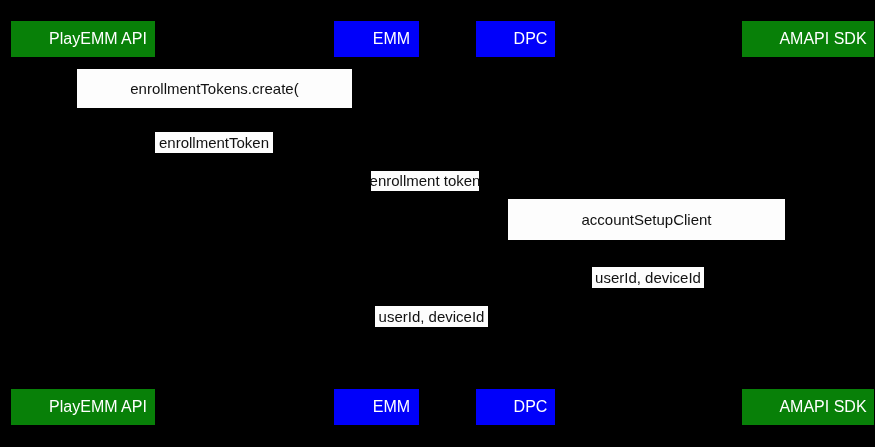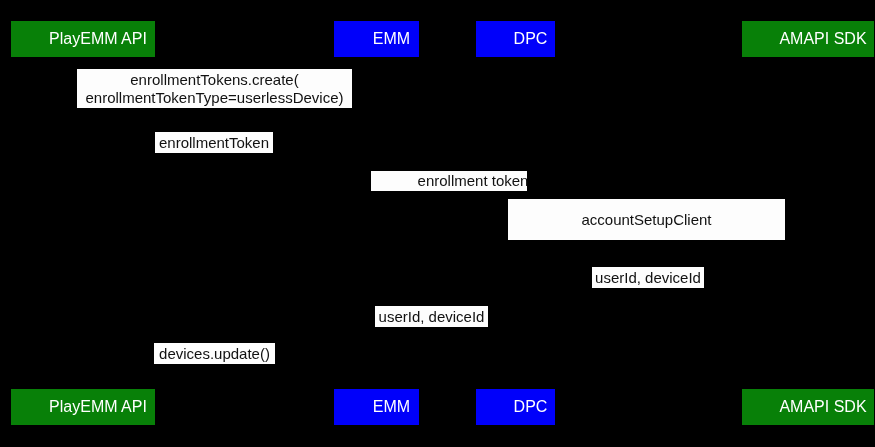--- a/index.html
+++ b/index.html
@@ -45,21 +45,21 @@
   #a-dpc-bot{left:476px;top:389px;width:49px;}
   #a-amapi-bot{left:742px;top:389px;width:102px;}
   
   #ll-playemm{left:68px;}
   #ll-emm{left:361px;}
   #ll-dpc{left:500px;}
   #ll-amapi{left:793px;}
   
   #m1{left:77px;top:69px;width:275px;height:39px;}
   #m2{left:155px;top:132px;width:118px;height:21px;}
-  #m3{left:371px;top:171px;width:108px;height:20px;padding-left:48px;}
+  #m3{left:371px;top:171px;width:108px;height:20px;}
   #m4{left:508px;top:199px;width:277px;height:41px;}
   #m5{left:592px;top:267px;width:112px;height:21px;}
   #m6{left:375px;top:306px;width:113px;height:21px;}
   #m7{left:154px;top:343px;width:121px;height:21px;}
 </style>
 </head>
 <body>
 
 <div id="canvas" style="background: rgb(0, 0, 0);">
 
@@ -76,39 +76,35 @@
   </div>
   <div class="actor blue" id="a-dpc-top" style="background: rgb(0, 0, 250); color: rgb(255, 255, 255);">
     <span>DPC</span>
   </div>
   <div class="actor green" id="a-amapi-top" style="background: rgb(8, 128, 8); color: rgb(255, 255, 255);">
     <span>AMAPI SDK</span>
   </div>
 
   <div class="msg" id="m1" style="background: rgb(253, 253, 253); color: rgb(17, 17, 17);">
     <span>enrollmentTokens.create(</span>
-    <span>enrollmentTokenType=userlessDevice)</span>
   </div>
   <div class="msg" id="m2" style="background: rgb(253, 253, 253); color: rgb(17, 17, 17);">
     <span>enrollmentToken</span>
   </div>
   <div class="msg" id="m3" style="background: rgb(253, 253, 253); color: rgb(17, 17, 17);">
     <span>enrollment token</span>
   </div>
   <div class="msg" id="m4" style="background: rgb(253, 253, 253); color: rgb(17, 17, 17); gap: 6px;">
     <span>accountSetupClient</span>
   </div>
   <div class="msg" id="m5" style="background: rgb(253, 253, 253); color: rgb(17, 17, 17);">
     <span>userId, deviceId</span>
   </div>
   <div class="msg" id="m6" style="background: rgb(253, 253, 253); color: rgb(17, 17, 17);">
     <span>userId, deviceId</span>
-  </div>
-  <div class="msg" id="m7" style="background: rgb(253, 253, 253); color: rgb(17, 17, 17);">
-    <span>devices.update()</span>
   </div>
 
   <div class="actor green" id="a-playemm-bot" style="background: rgb(8, 128, 8); color: rgb(255, 255, 255);">
     <span>PlayEMM API</span>
   </div>
   <div class="actor blue" id="a-emm-bot" style="background: rgb(0, 0, 250); color: rgb(255, 255, 255);">
     <span>EMM</span>
   </div>
   <div class="actor blue" id="a-dpc-bot" style="background: rgb(0, 0, 250); color: rgb(255, 255, 255);">
     <span>DPC</span>

